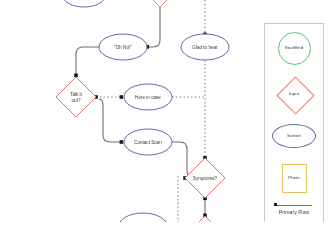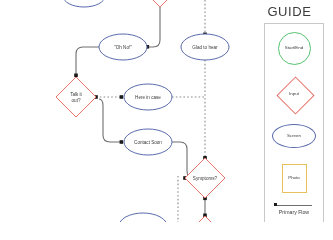--- a/index.html
+++ b/index.html
@@ -242,21 +242,20 @@
         <text class="node-label" x="205" y="178.5">Symptoms?</text>
       </g>
 
       <ellipse cx="143" cy="226" rx="24" ry="13" fill="#ffffff" stroke="#5a6bad" stroke-width="1"></ellipse>
 
       <polygon points="205,216 225,236 205,256 185,236" fill="#ffffff" stroke="#e8736b" stroke-width="1"></polygon>
     </svg>
   </div>
 
   <div class="guide">
-    <div class="guide-title">GUIDE</div>
 
     <div class="guide-box">
 
       <div class="legend-item" style="top:8px;">
         <div class="lg-shape lg-circle">
           <span class="lg-text">Start/End</span>
         </div>
       </div>
 
       <div class="legend-item" style="top:50px;">

